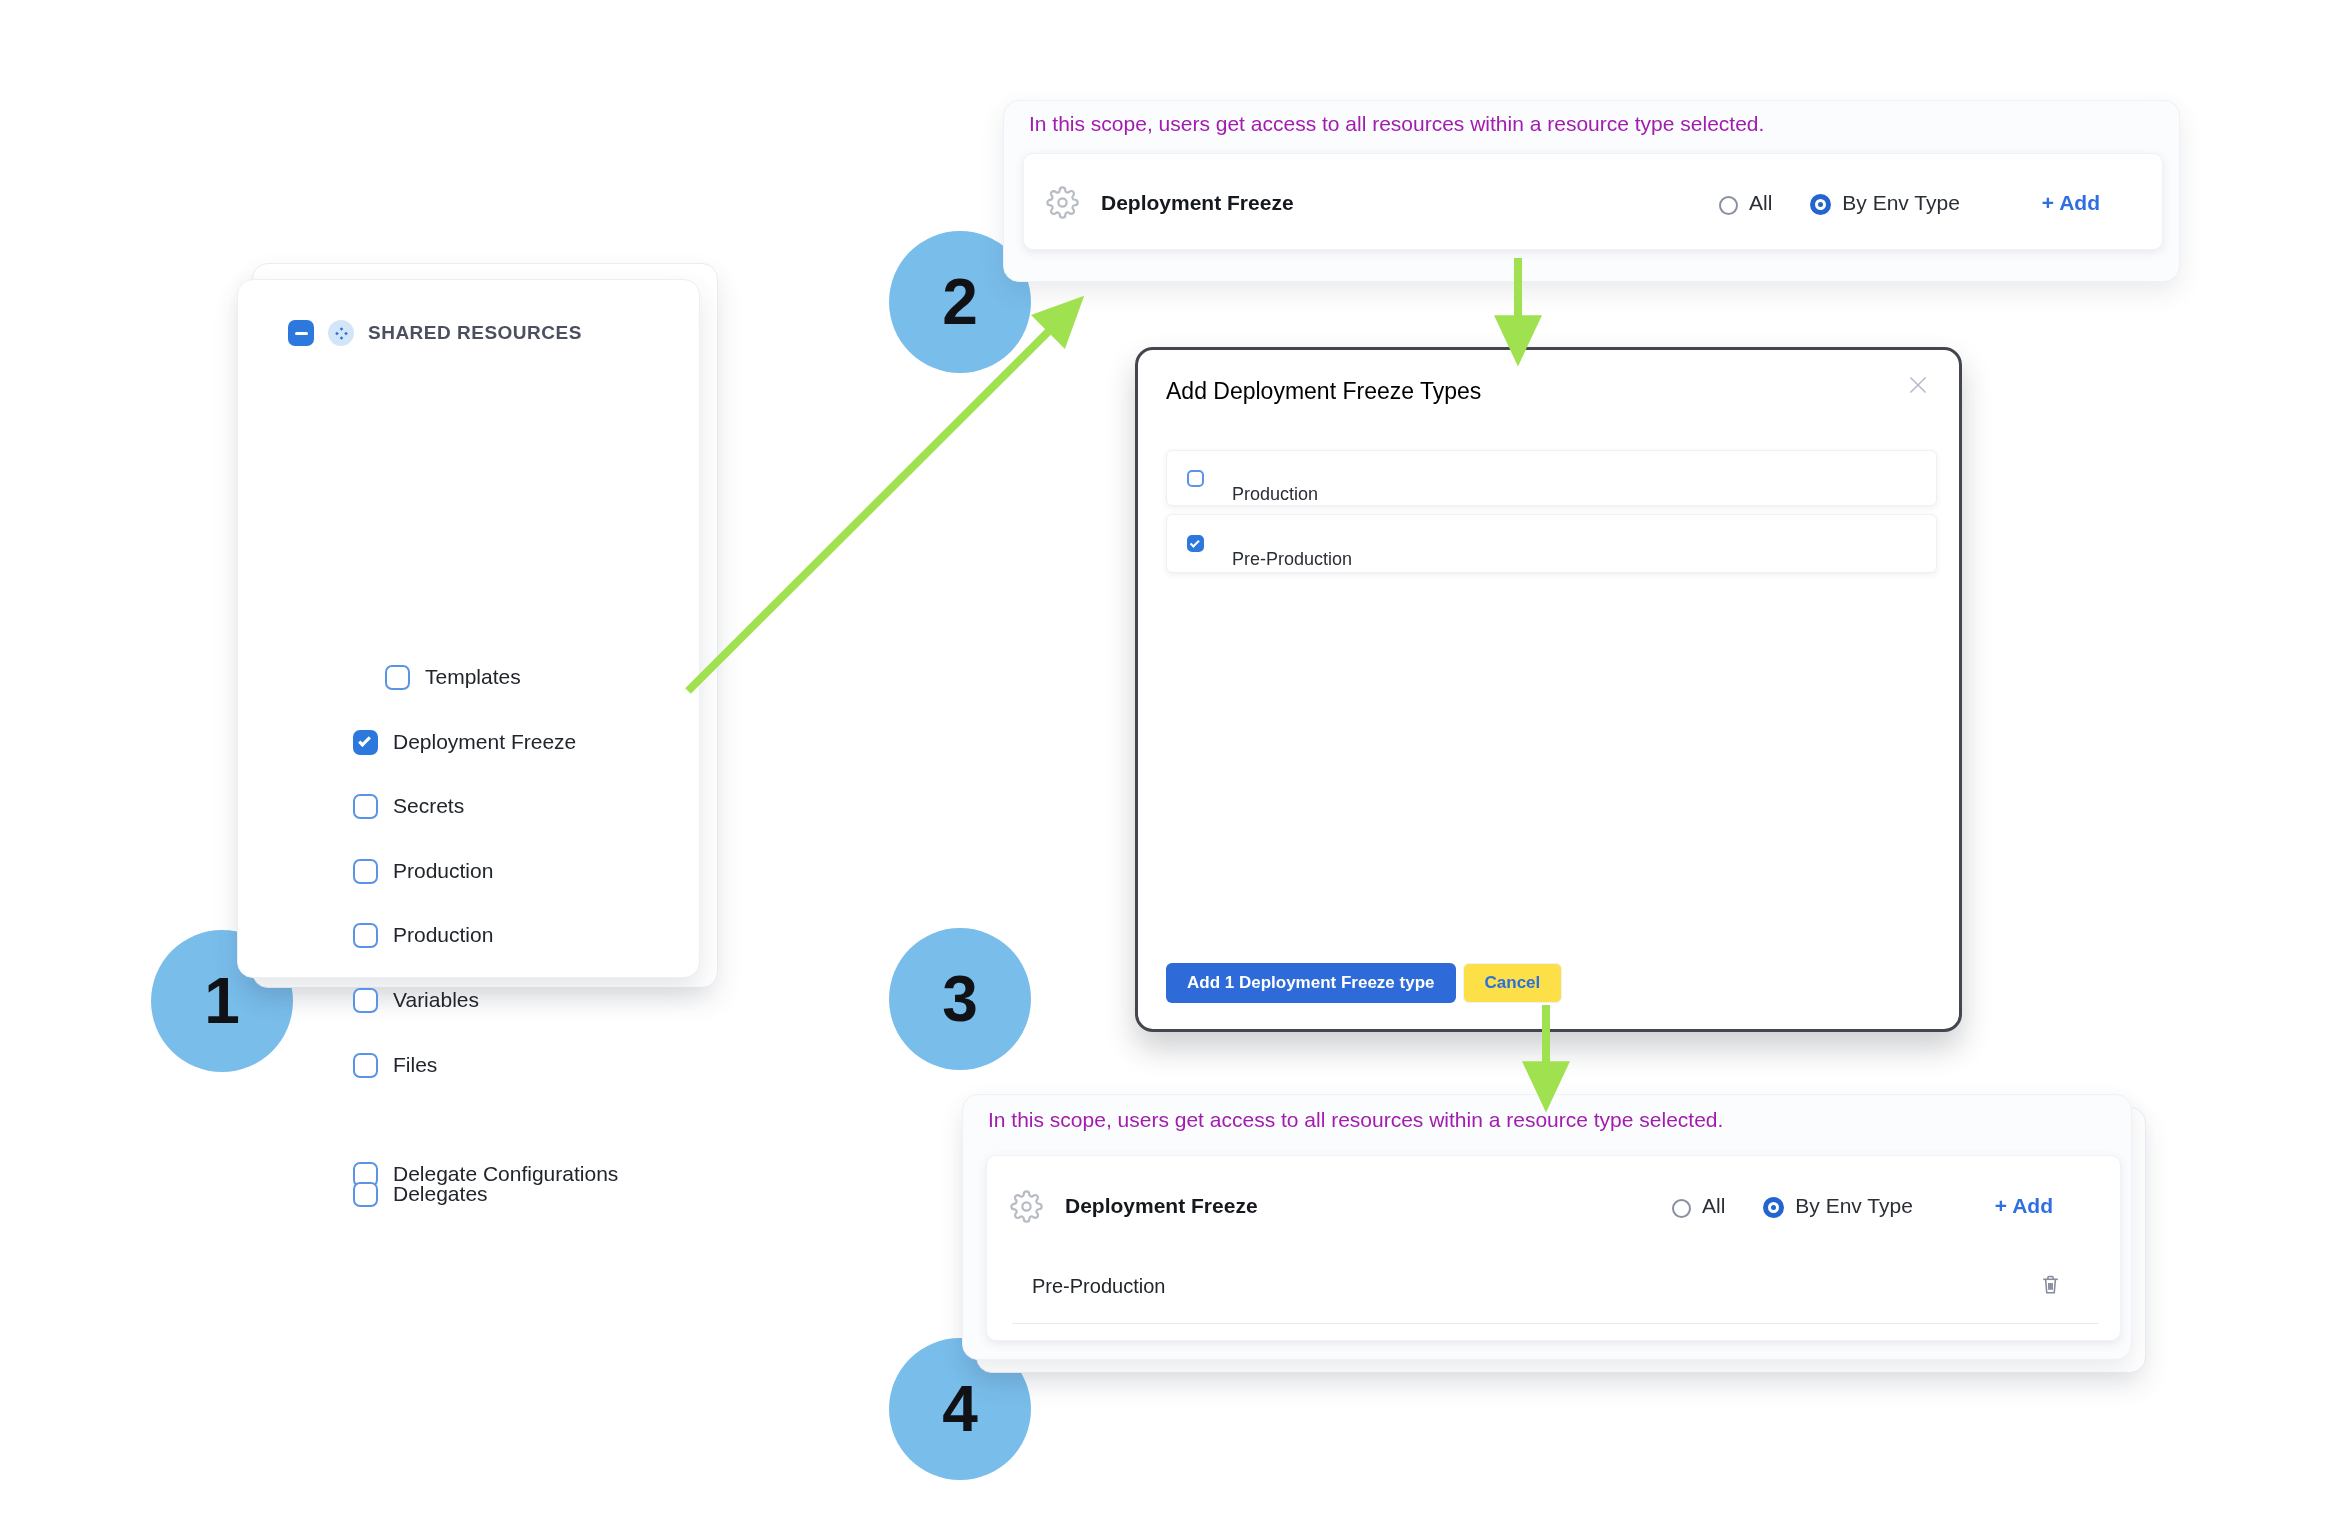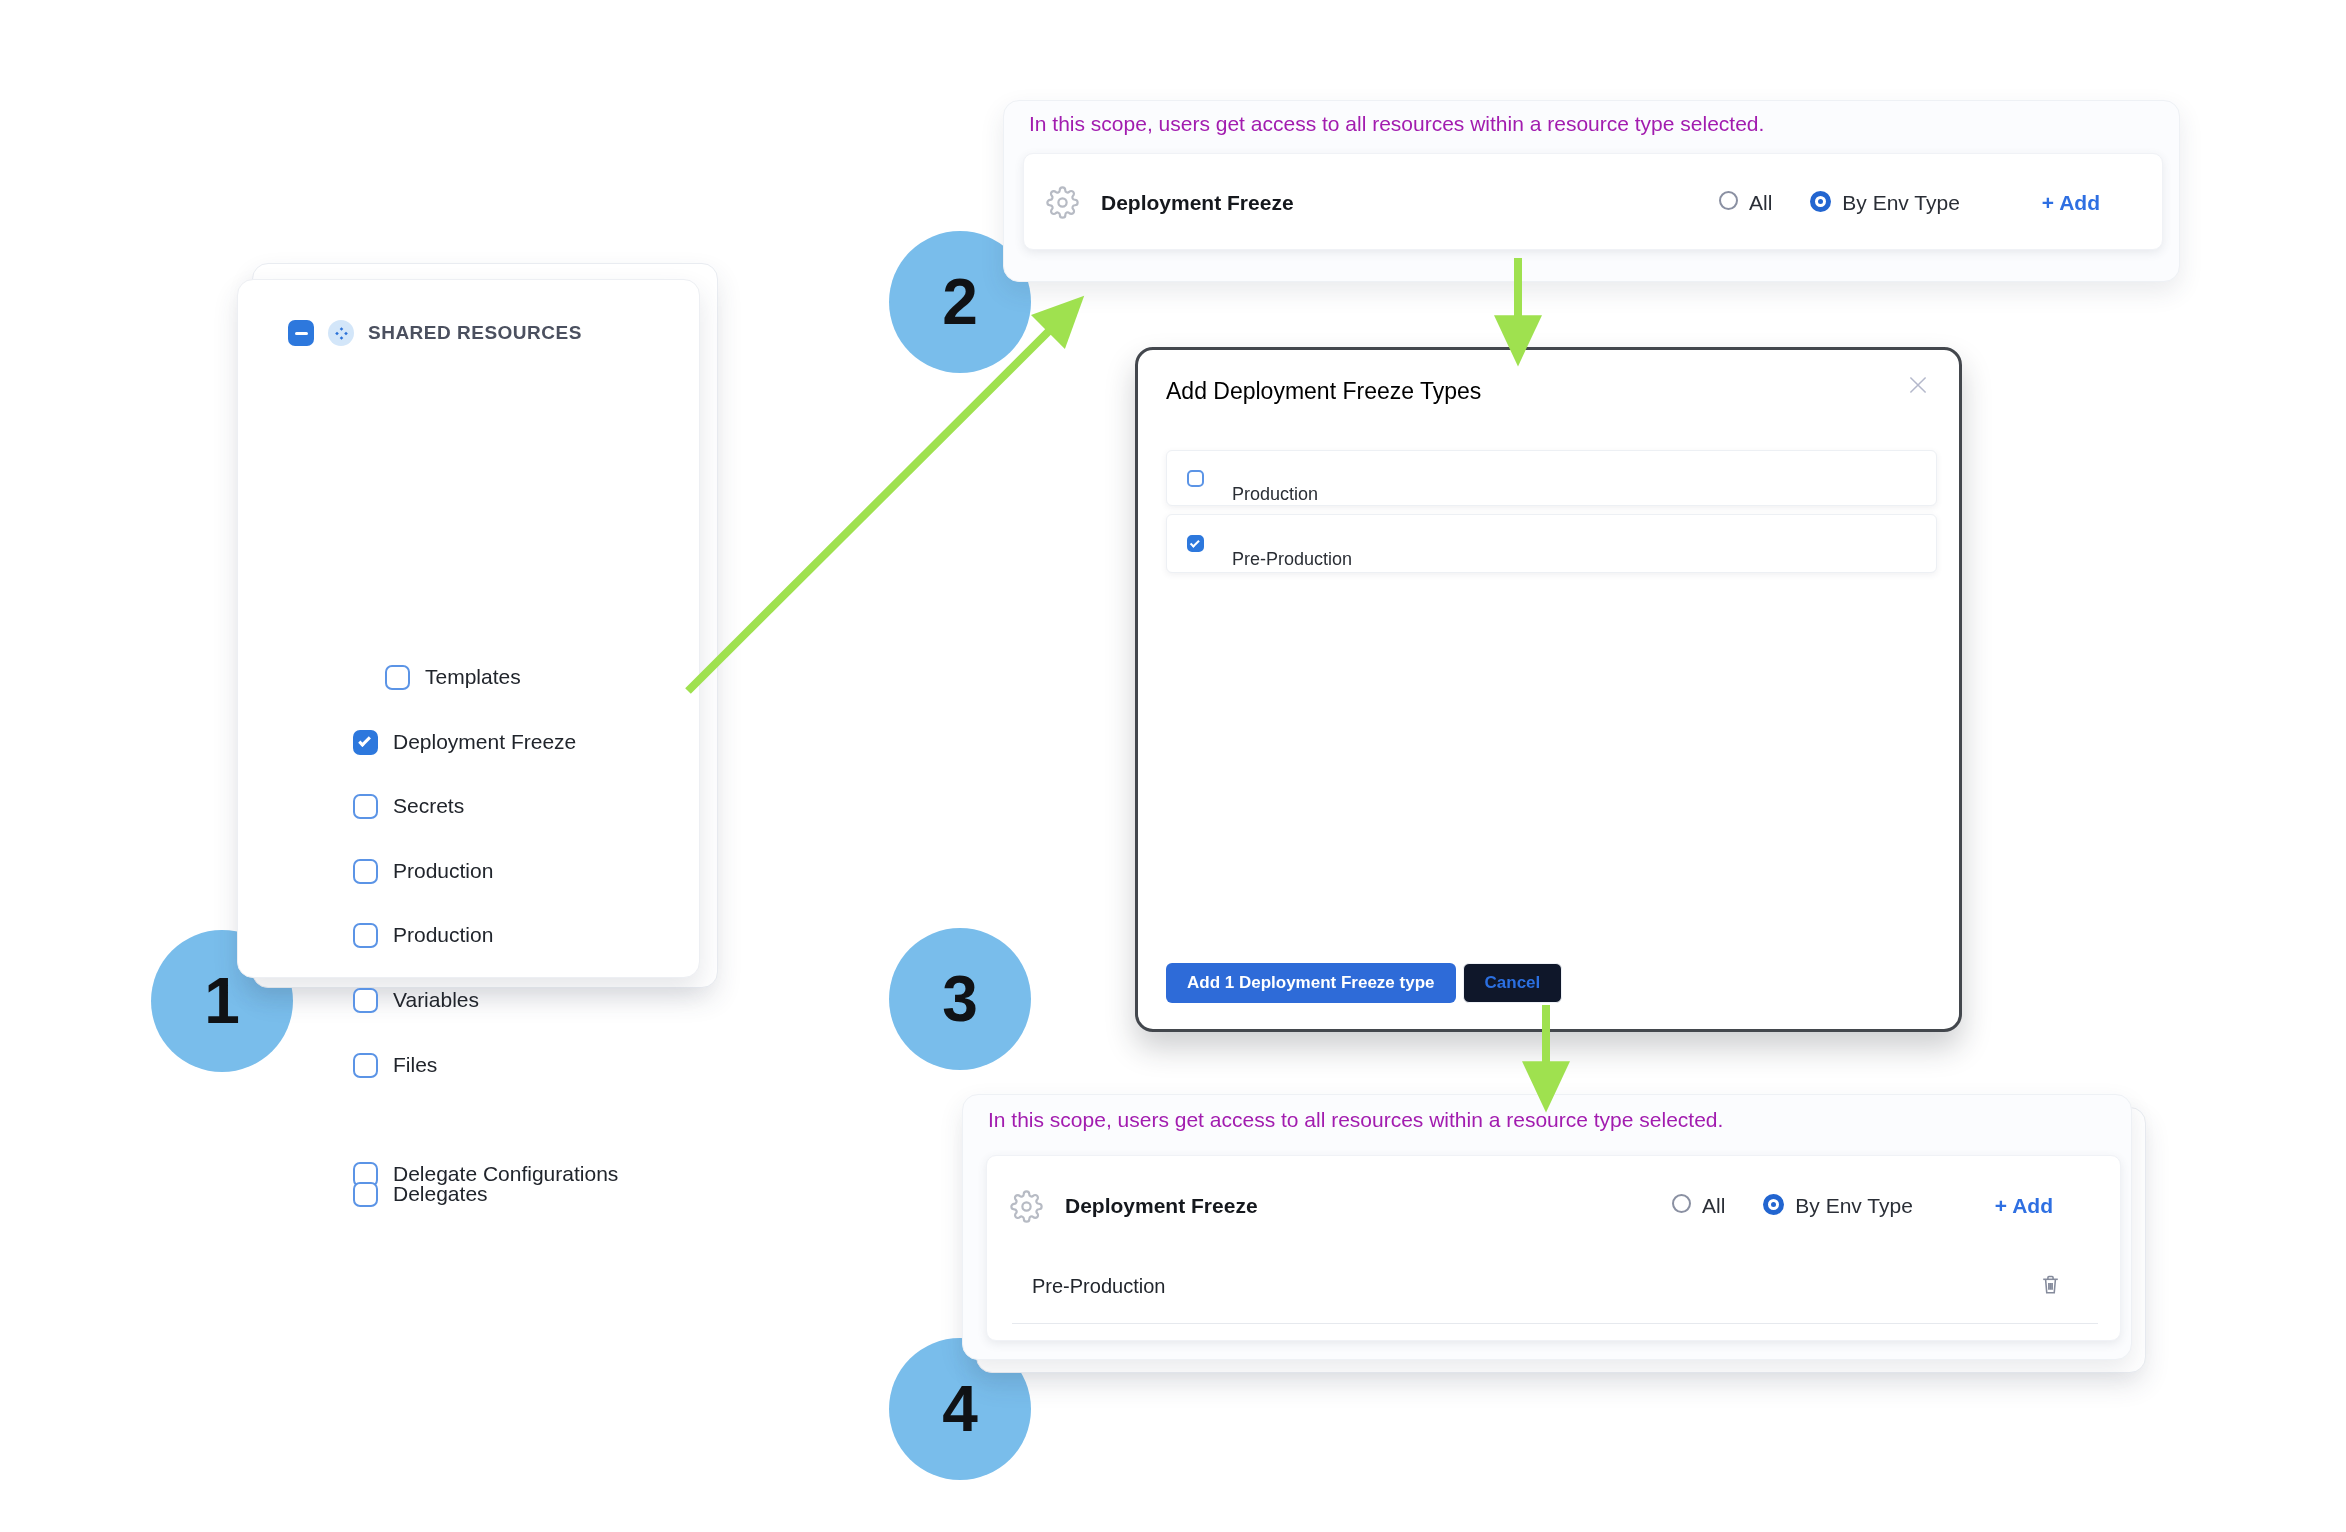--- a/index.html
+++ b/index.html
@@ -44,36 +44,36 @@
   
   .row-left { position:absolute; display:flex; align-items:center; gap:22px; }
   .row-title { font-size:21px; font-weight:700; color:#15181d; white-space:nowrap; }
   .row-right { position:absolute; display:flex; align-items:center; }
   .radio { width:19px; height:19px; border-radius:50%; border:2px solid #8a90a2; background:#fff;
     display:flex; align-items:center; justify-content:center; }
   .radio.sel { border:5px solid #2265d0; width:21px; height:21px; }
   .radio.sel .dot { width:5px; height:5px; border-radius:50%; background:#2265d0; }
   .radio-label { font-size:21px; color:#2a2e36; margin-left:11px; white-space:nowrap; }
   .add-link { font-size:21px; font-weight:700; color:#2e6fe2; white-space:nowrap; }
-  .opt { display:flex; align-items:flex-start; }
+  .opt { display:flex; align-items:flex-end; }
 
   
   .modal { position:absolute; left:1135px; top:347px; width:827px; height:685px; background:#ffffff;
     border:3px solid #43474d; border-radius:18px; box-shadow:0 16px 30px rgba(30,35,45,.22); }
   .modal-title { position:absolute; left:28px; top:28px; font-size:23px; font-weight:400; color:#000000; }
   .modal-close { position:absolute; right:26px; top:20px; width:30px; height:30px;
     display:flex; align-items:center; justify-content:center; cursor:default; }
   .modal-row { position:absolute; left:28px; width:771px; background:#fff; border:1px solid #edf0f4;
     border-radius:6px; box-shadow:0 2px 6px rgba(60,70,90,.08);
     display:flex; align-items:center; gap:28px; padding-left:20px; }
   .modal-row-label { font-size:18px; color:#2a2e35;margin-top:32px; }
   .modal-actions { position:absolute; left:28px; bottom:26px; display:flex; gap:7px; }
   .btn-primary { height:40px; padding:0 21px; background:#2e6bd8; color:#ffffff; font-size:17px;
     font-weight:700; border:none; border-radius:6px; font-family:inherit; display:flex; align-items:center; }
-  .btn-secondary { height:40px; padding:0 21px; background:#0f172a; color:#2b6fe0; font-size:17px;
+  .btn-secondary { height:40px; padding:0 21px; background:#fde047; color:#2b6fe0; font-size:17px;
     font-weight:700; border:1px solid #eef1f6; border-radius:6px; font-family:inherit;
     display:flex; align-items:center; }
 
   
   .entry-label { position:absolute; font-size:20px; color:#22262d; }
   .trash-btn { position:absolute; width:30px; height:30px; display:flex; align-items:center; justify-content:center; }
   .divider { position:absolute; height:1px; background:#e6e9ee; }
 
   
   .step { position:absolute; width:142px; height:142px; border-radius:50%; background:#79bdeb;

